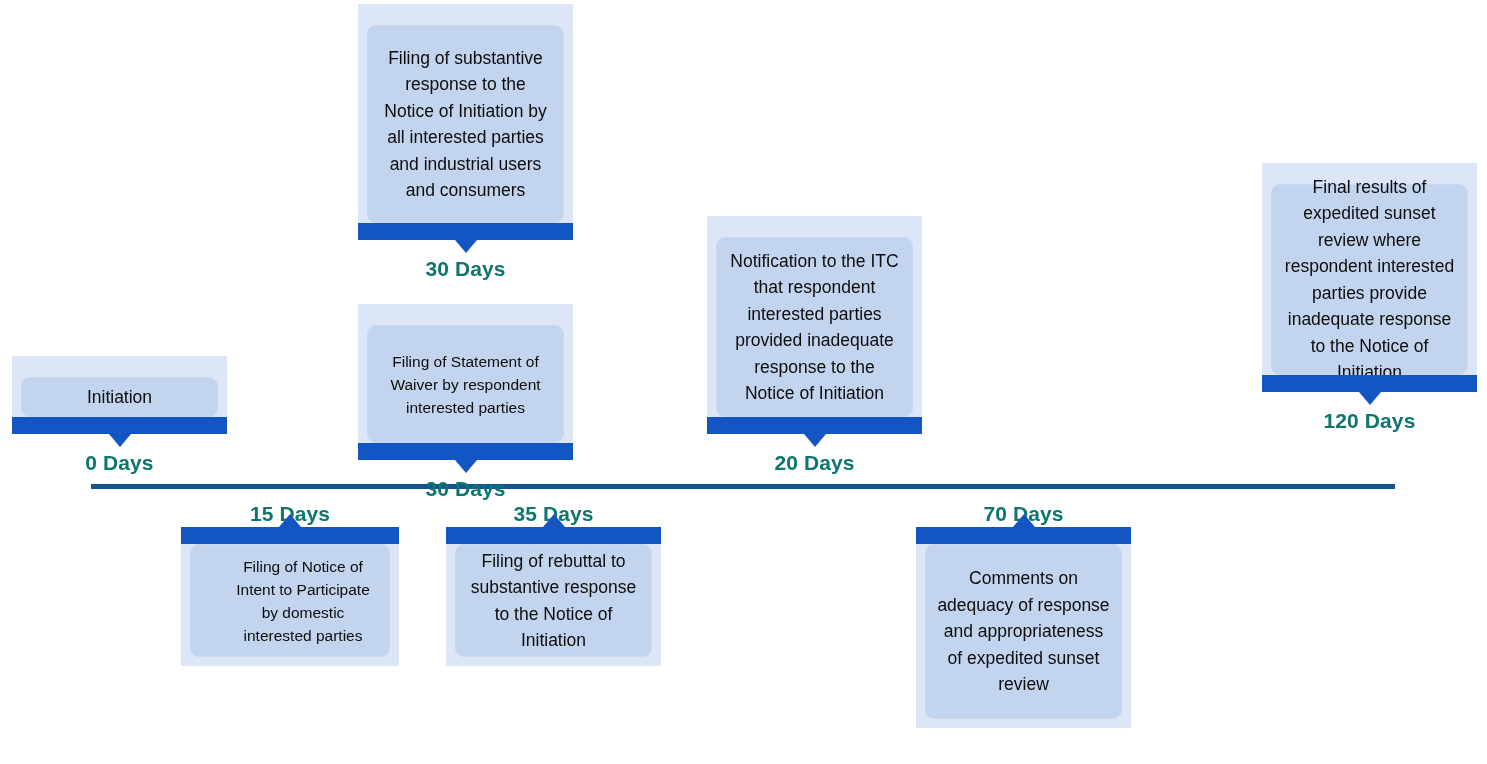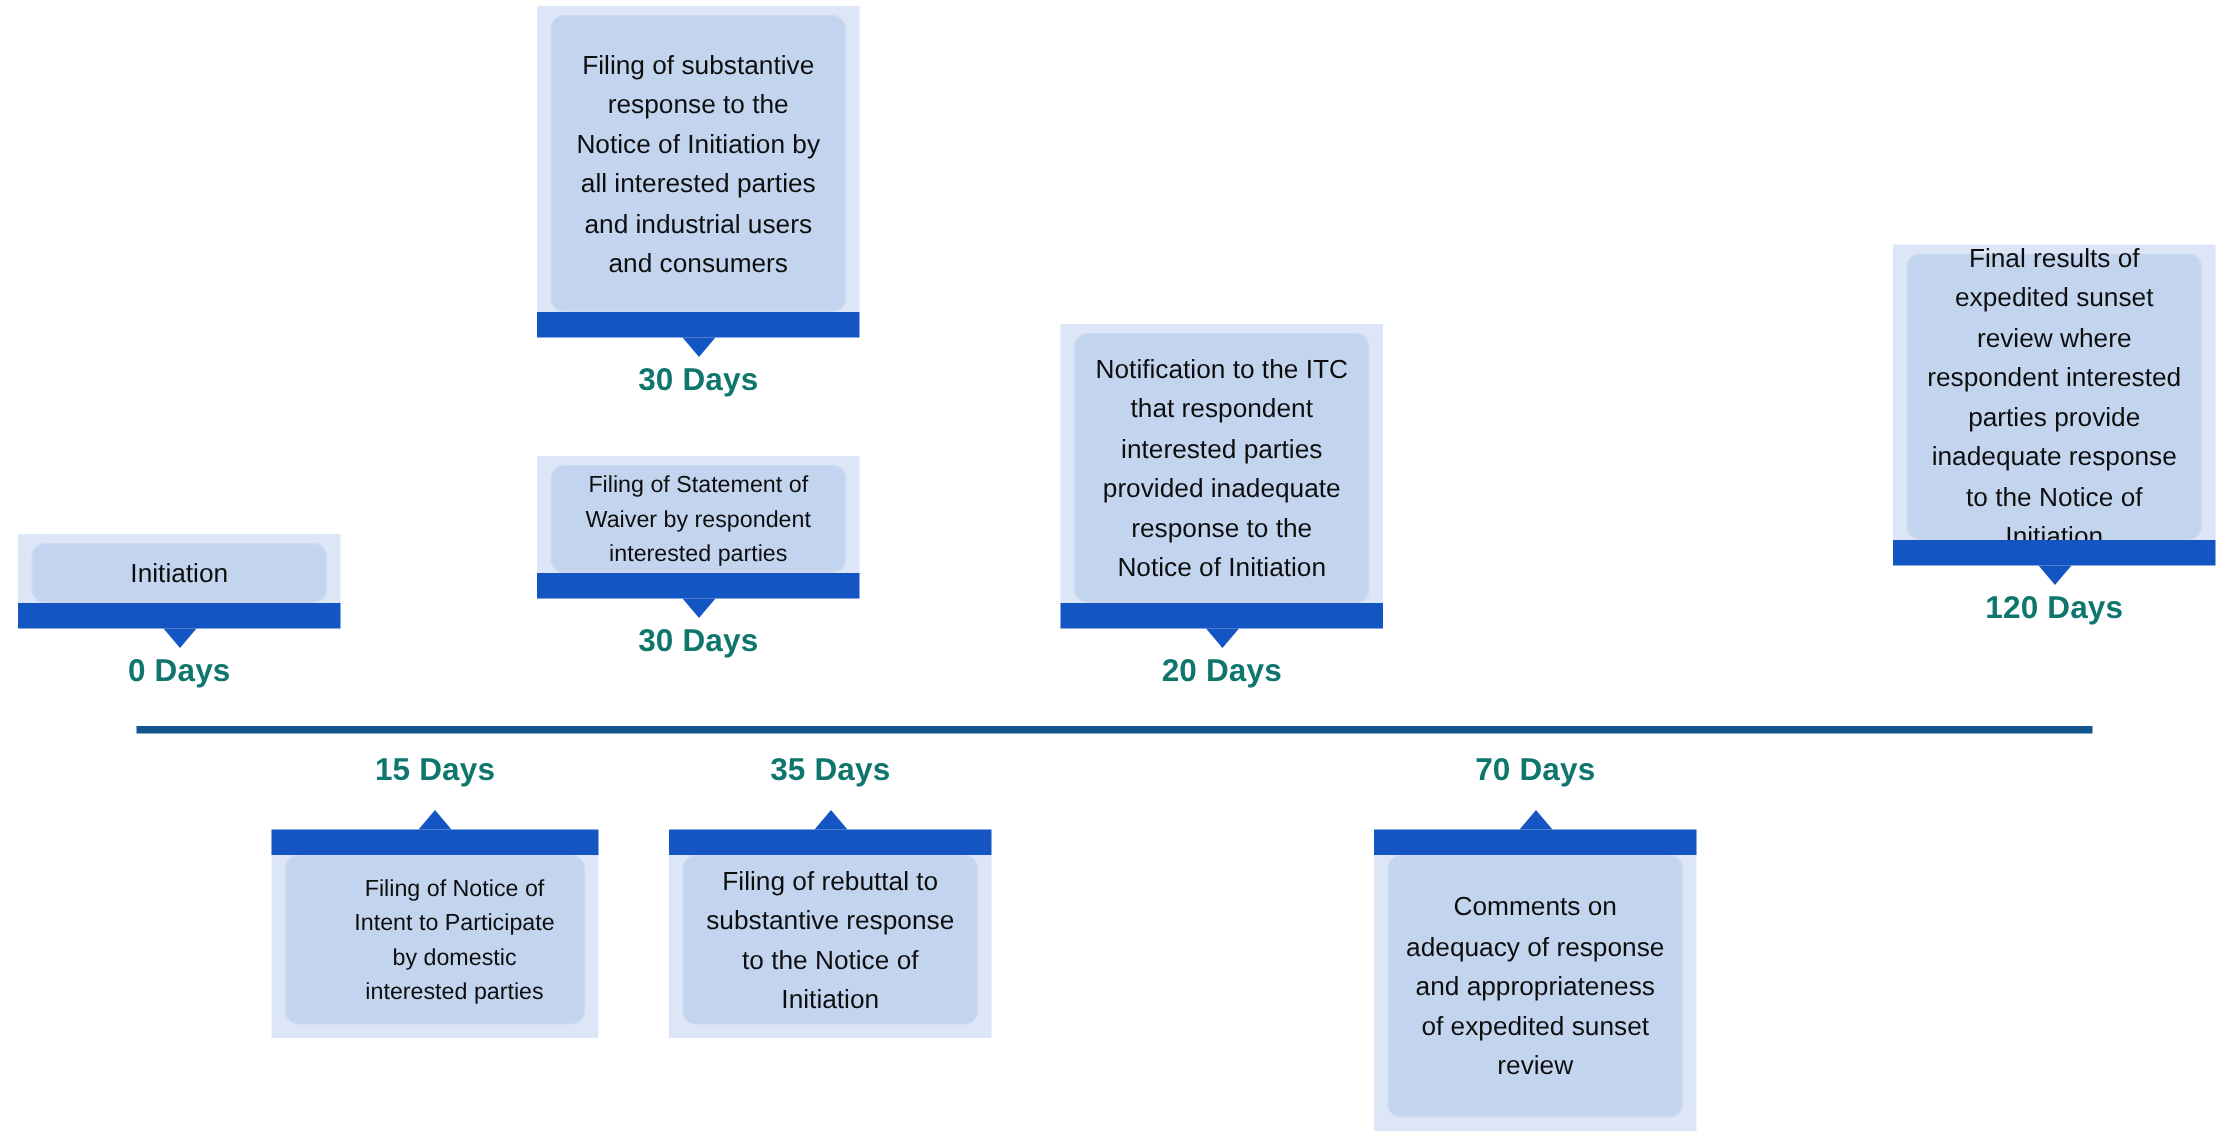--- a/index.html
+++ b/index.html
@@ -35,21 +35,21 @@
   
   .milestone {
     position: absolute;
   }
 
   
   .card-outer {
     position: relative;
     background: #DCE6F7;
     box-sizing: border-box;
-    padding: 6px 9px 0 9px;
+    padding: 21px 9px 0 9px;
   }
   .milestone.below .card-outer {
     padding: 0 9px 9px 9px;
   }
 
   
   .card-inner {
     background: #C2D4EE;
     border: 1px solid #CBD9F0;
     border-radius: 9px;
@@ -102,21 +102,21 @@
   
   .day-label {
     text-align: center;
     font-size: 21px;
     font-weight: bold;
     color: #0f766e;
     font-family: "Liberation Sans", sans-serif;
     letter-spacing: 0.1px;
   }
   .milestone.above .day-label { margin-top: 17px; }
-  .milestone.below .day-label { margin-bottom: 27px; }
+  .milestone.below .day-label { margin-bottom: 1px; }
 </style>
 </head>
 <body>
 
 <div id="timeline-canvas">
 
   <div class="axis-line"></div>
 
   <div class="milestone above" style="left:12px; top:356px; width:215px;">
     <div class="card-outer">
@@ -137,21 +137,21 @@
       </div>
     </div>
     <div class="bar">
       <span class="pointer"></span>
     </div>
     <div class="day-label">30 Days</div>
   </div>
 
   <div class="milestone above" style="left:358px; top:304px; width:215px;">
     <div class="card-outer">
-      <div class="card-inner" style="height:72px;">
+      <div class="card-inner" style="height:118px;">
         <span class="card-text small">Filing of Statement of Waiver by respondent interested parties</span>
       </div>
     </div>
     <div class="bar">
       <span class="pointer"></span>
     </div>
     <div class="day-label">30 Days</div>
   </div>
 
   <div class="milestone above" style="left:659px; top:216px; width:215px;margin-left:48px;">

